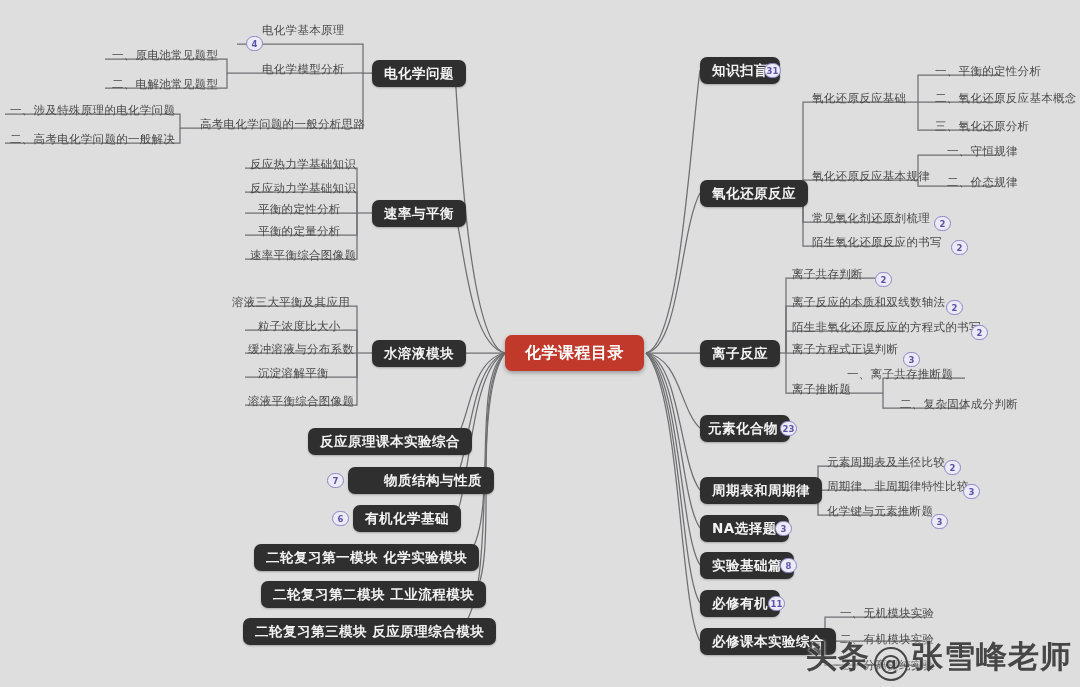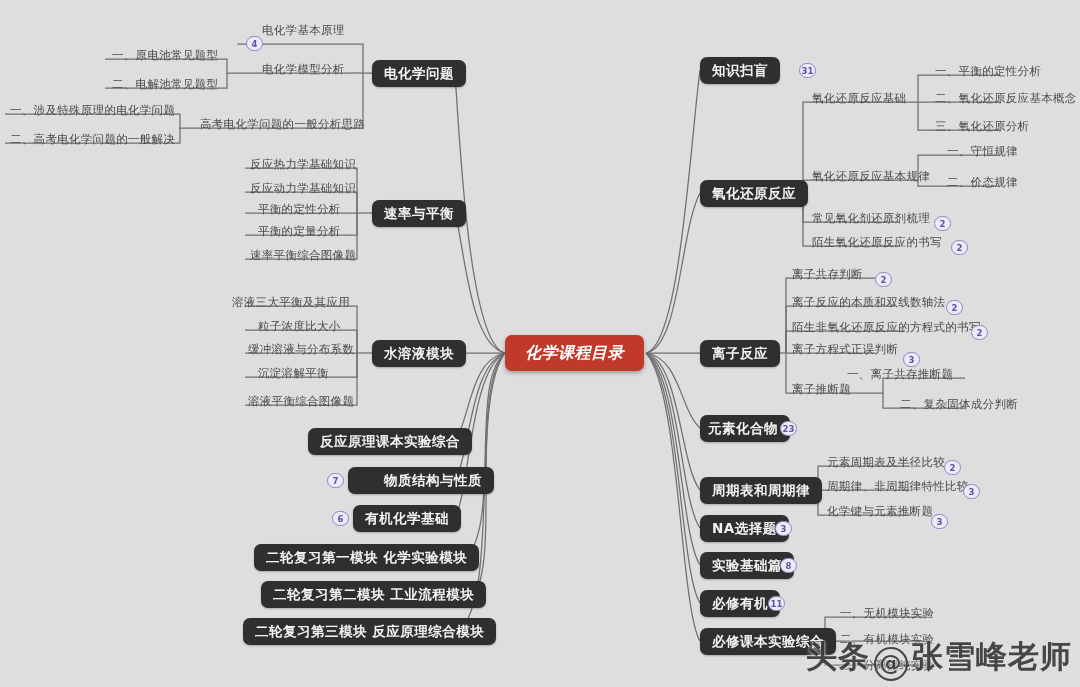--- a/index.html
+++ b/index.html
@@ -34,21 +34,20 @@
   }
   .center{
     background:#c0392b;
     color:#fff;
     border-radius:7px;
     font-weight:bold;
     font-size:16px;
     height:36px;
     padding:0 20px;
     box-shadow:0 2px 4px rgba(0,0,0,.3);
-    font-style:italic;
   }
   
   .leaf{
     position:absolute;
     color:#4a4a4a;
     font-size:11.5px;
     white-space:nowrap;
     letter-spacing:.3px;
   }
   .badge{
@@ -201,21 +200,21 @@
   <div class="leaf" style="left:258px;top:224px;">平衡的定量分析</div>
   <div class="leaf" style="left:250px;top:248px;">速率平衡综合图像题</div>
 
   <div class="leaf" style="left:232px;top:295px;">溶液三大平衡及其应用</div>
   <div class="leaf" style="left:258px;top:319px;">粒子浓度比大小</div>
   <div class="leaf" style="left:248px;top:342px;">缓冲溶液与分布系数</div>
   <div class="leaf" style="left:258px;top:366px;">沉淀溶解平衡</div>
   <div class="leaf" style="left:248px;top:394px;">溶液平衡综合图像题</div>
 
   <div class="node chip" style="left:700px;top:57px;">知识扫盲</div>
-  <div class="badge" style="left:799px;top:63px;text-align:right;">31</div>
+  <div class="badge" style="left:764px;top:63px;text-align:right;">31</div>
 
   <div class="node chip" style="left:700px;top:180px;">氧化还原反应</div>
 
   <div class="node chip" style="left:700px;top:340px;">离子反应</div>
 
   <div class="node chip" style="left:700px;top:415px;padding-left:8px;">元素化合物</div>
   <div class="badge" style="left:780px;top:421px;">23</div>
 
   <div class="node chip" style="left:700px;top:477px;">周期表和周期律</div>
 

